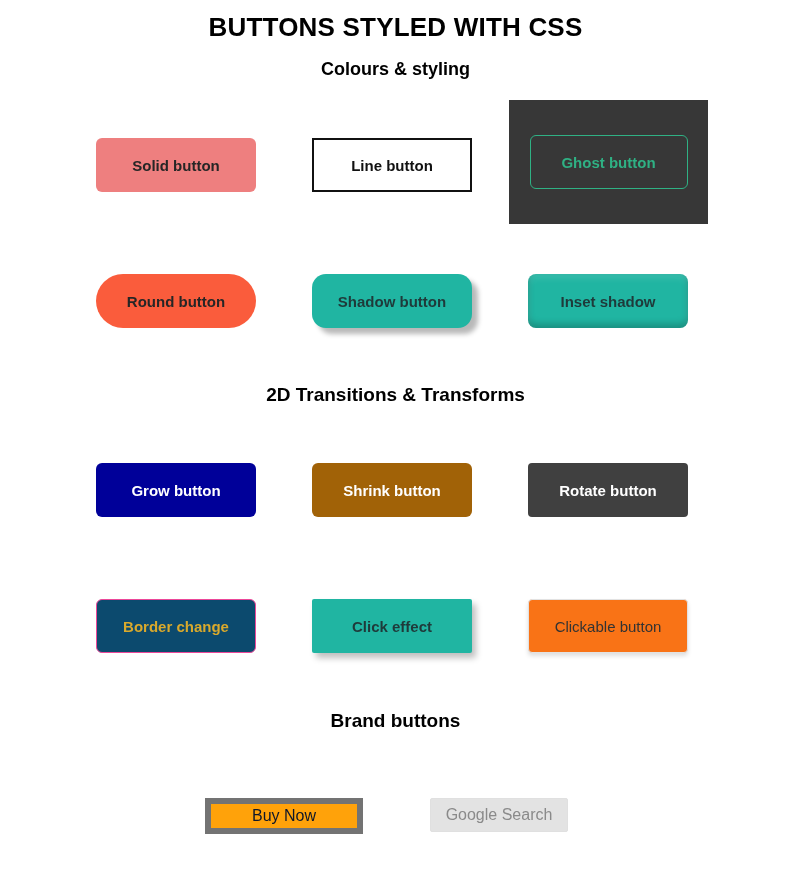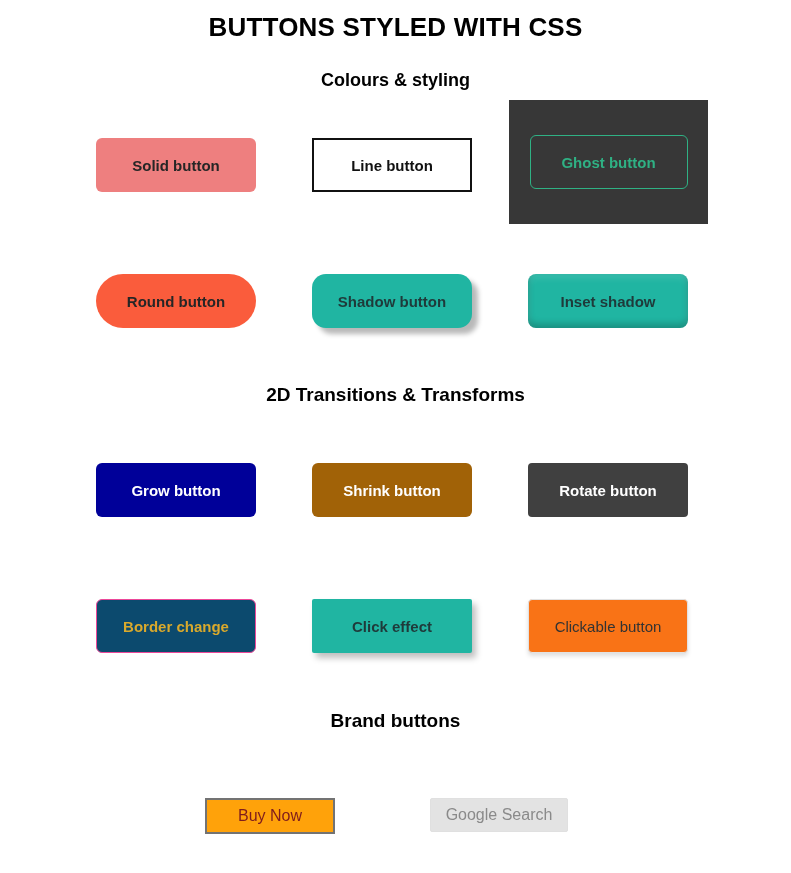--- a/index.html
+++ b/index.html
@@ -31,21 +31,21 @@
   }
   .section-heading {
     position: absolute;
     left: 0;
     width: 791px;
     text-align: center;
     font-size: 18px;
     font-weight: bold;
     color: #000000;
   }
-  .sh-colours   { top: 70px; }
+  .sh-colours   { top: 59px; }
   .sh-transitions { top: 384px; font-size: 19px; }
   .sh-brand     { top: 710px; font-size: 19px; }
 
   
   .row {
     position: absolute;
     left: 0;
     width: 791px;
     height: 56px;
   }
@@ -189,25 +189,25 @@
     justify-content: center;
     font-family: "Liberation Sans", sans-serif;
     font-size: 16px;
     font-weight: normal;
     cursor: pointer;
     padding: 0;
   }
   .btn-buy-now {
     left: 205px;
     top: 0;
-    width: 130px;
+    width: 158px;
     height: 36px;
     background: #ffa20a;
-    color: #7f1d1d;
-    border: 2px solid #737373;
+    color: #0f172a;
+    border: 6px solid #737373;
     border-radius: 0;
   }
   .btn-google-search {
     left: 430px;
     top: 0;
     width: 138px;
     height: 34px;
     background: #e3e3e3;
     color: #8a8a8a;
     border: 1px solid #e0e0e0;

